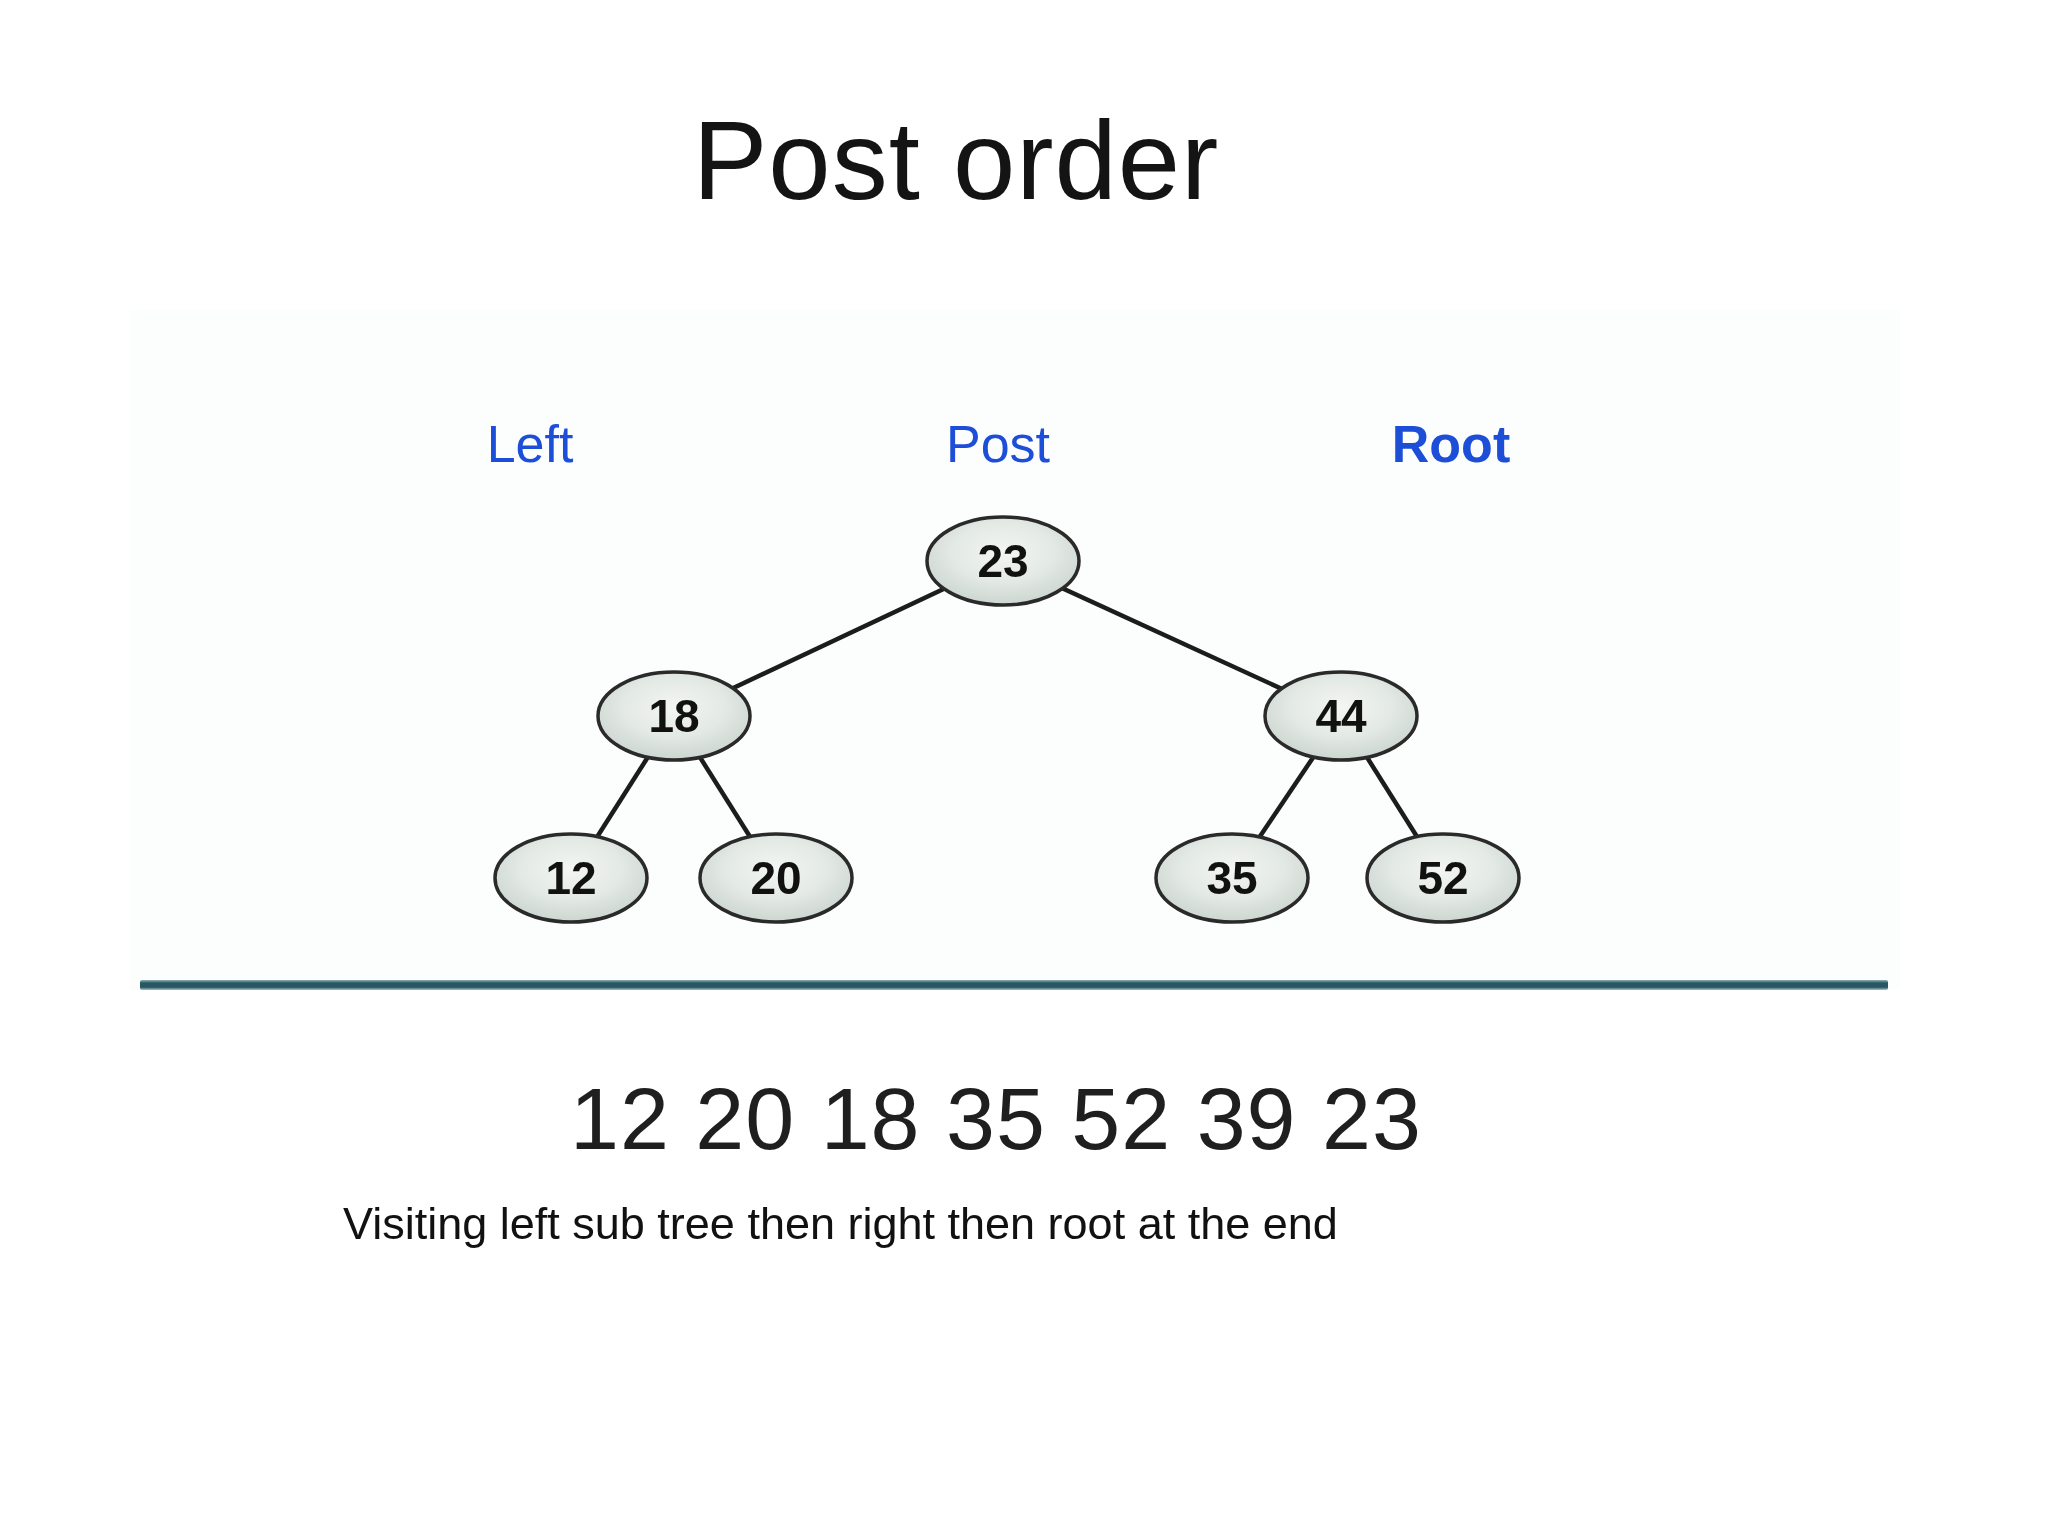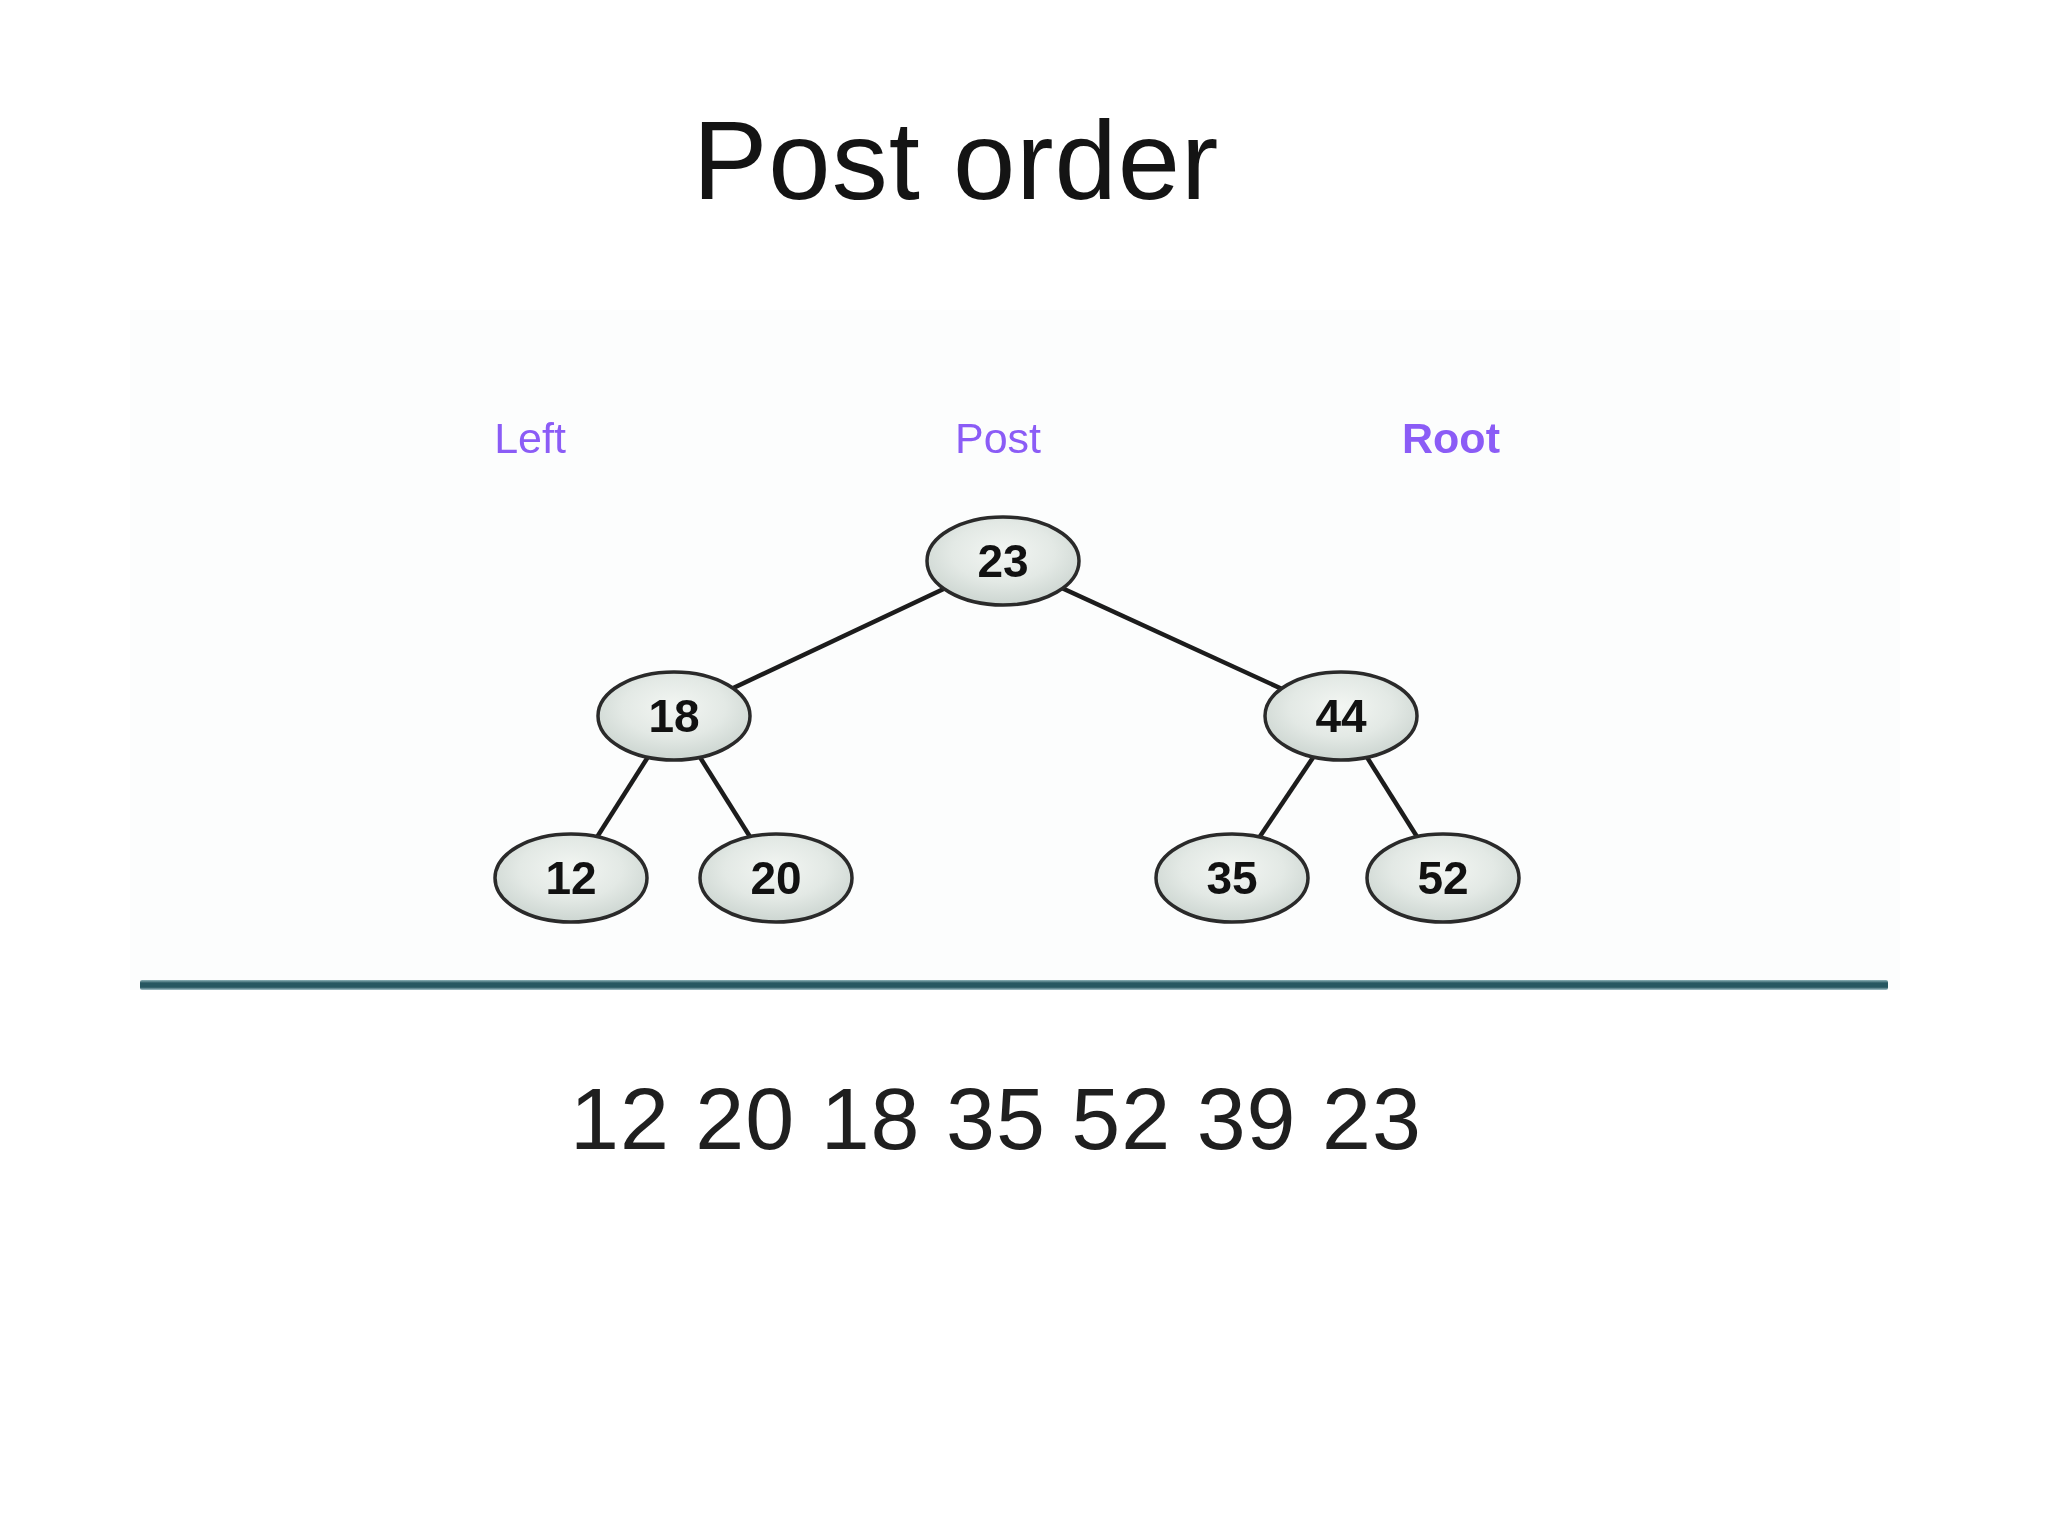--- a/index.html
+++ b/index.html
@@ -32,23 +32,23 @@
     text-align: center;
     font-size: 112px;
     font-weight: 400;
     color: #141414;
     letter-spacing: 1px;
   }
   .col-label {
     position: absolute;
     top: 414px;
     transform: translateX(-50%);
-    font-size: 43px;
+    font-size: 52px;
     font-weight: 400;
-    color: #8b5cf6;
+    color: #1d4ed8;
   }
   .col-label.left  { left: 530px;  }
   .col-label.right { left: 998px;  }
   .col-label.root  { left: 1451px; font-weight: bold; }
   .tree-svg {
     position: absolute;
     left: 0;
     top: 0;
     width: 2048px;
     height: 1536px;
@@ -142,14 +142,15 @@
       <g>
         <ellipse cx="1443" cy="878" rx="76" ry="44" fill="url(#nodeGrad)" stroke="#2a2a2a" stroke-width="3.5"></ellipse>
         <text x="1443" y="894" text-anchor="middle" font-family="&quot;Liberation Sans&quot;, sans-serif" font-size="46" font-weight="bold" fill="#111111">52</text>
       </g>
     </svg>
 
   <div class="divider"></div>
 
   <div class="sequence">12 20 18 35 52 39 23</div>
 
+  <div class="caption">Visiting left sub tree then right then root at the end</div>
 
 </div>
 
 </body></html>

